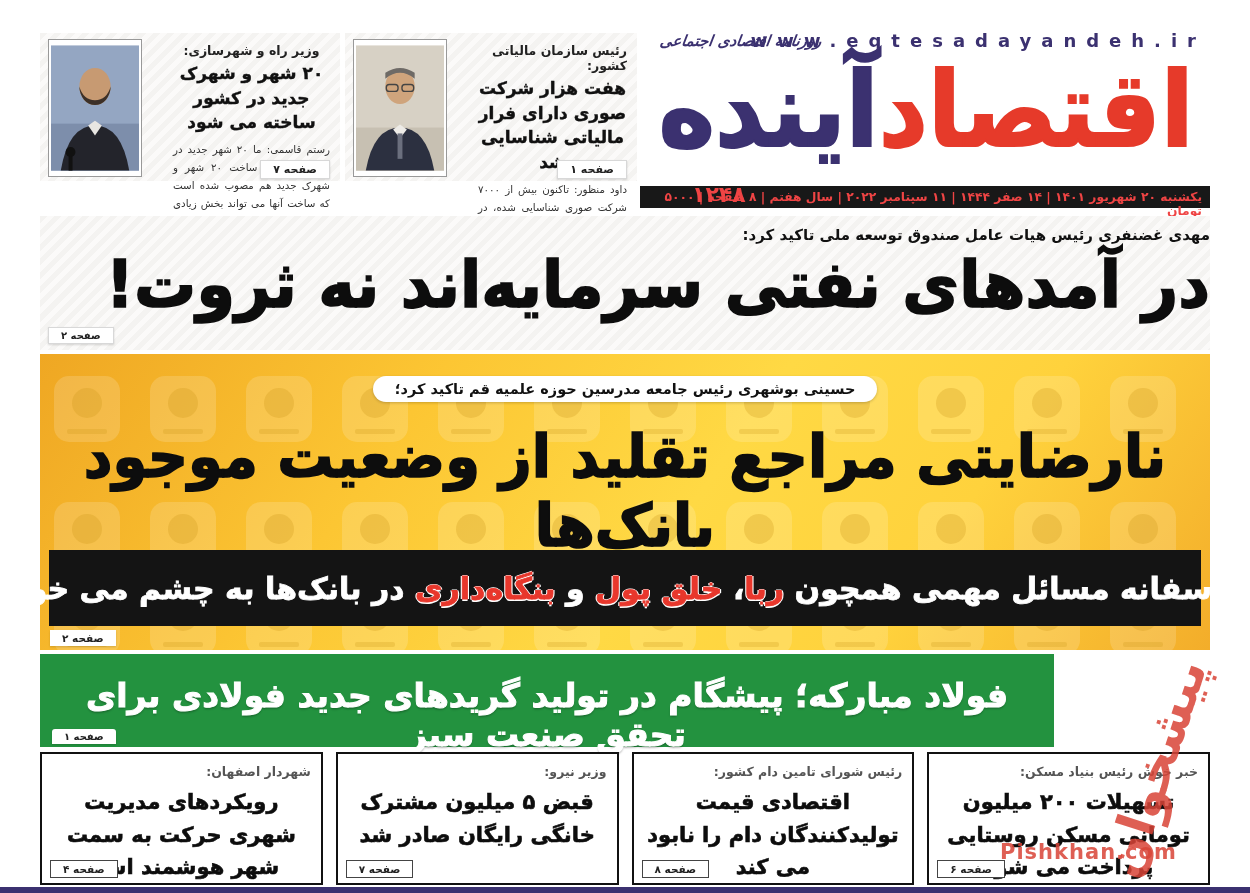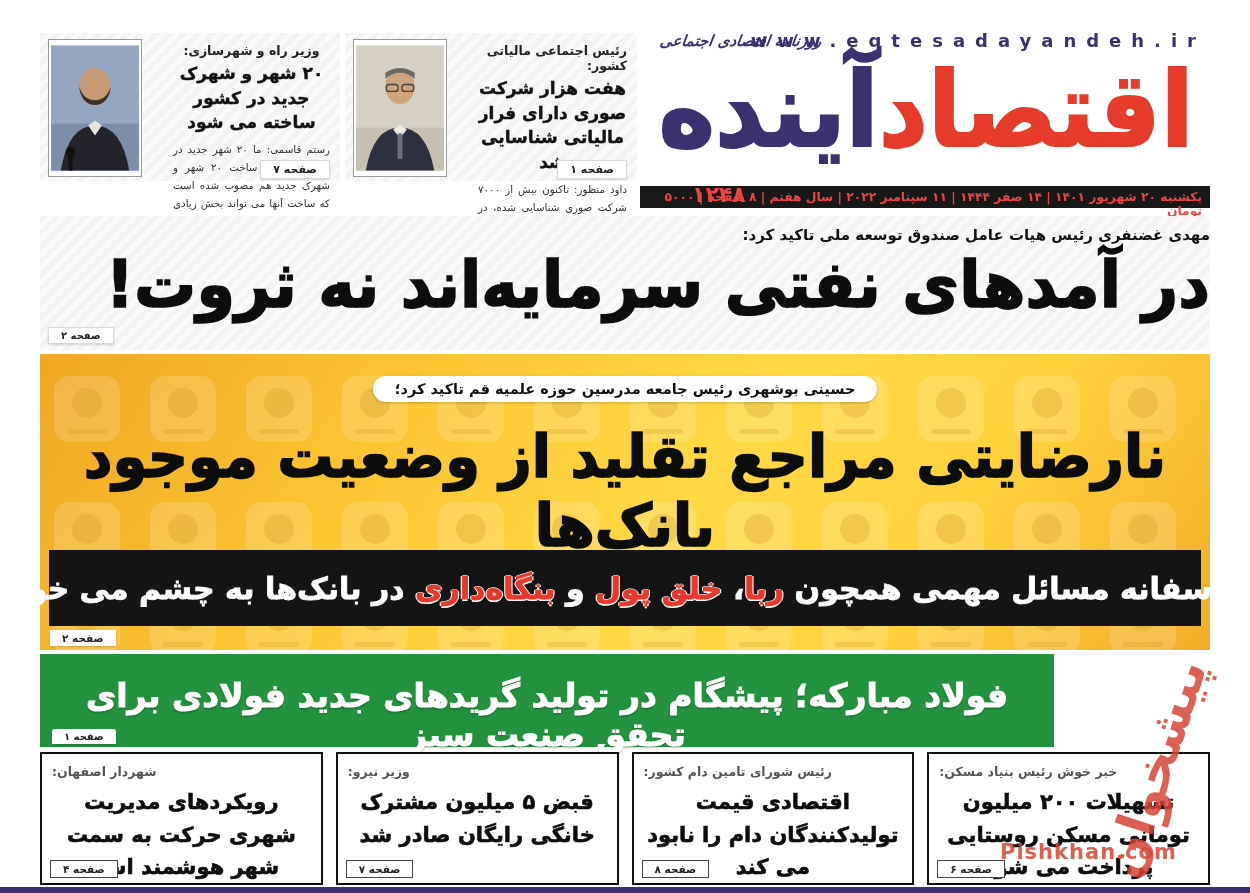--- a/index.html
+++ b/index.html
@@ -55,21 +55,21 @@
     text-shadow:1.5px 0 0 #fff,-1.5px 0 0 #fff,0 1.5px 0 #fff,0 -1.5px 0 #fff;}
   .yellow .pageref{position:absolute;left:10px;bottom:4px;font-size:10.5px;border:none;}
 
   
   .greenband{left:40px;top:654px;width:1014px;height:93px;background:var(--green);}
   .greenband .head{position:absolute;top:22px;left:0;right:0;text-align:center;color:#fff;font-size:33px;font-weight:900;direction:rtl;-webkit-text-stroke:1px #fff;text-shadow:0 2px 2px rgba(0,0,0,.25);}
   .greenband .pageref{position:absolute;left:12px;bottom:3px;font-size:10px;border:none;border-radius:3px 3px 0 0;}
 
   
   .btmrow{left:40px;top:752px;width:1170px;height:133px;display:flex;gap:13px;}
-  .bbox{flex:1;background:#fff;border:2px solid #111;position:relative;display:flex;flex-direction:column;align-items:flex-start;padding:8px 10px;}
+  .bbox{flex:1;background:#fff;border:2px solid #111;position:relative;display:flex;flex-direction:column;align-items:flex-end;padding:8px 10px;}
   .bbox .kick{font-size:12.5px;font-weight:bold;color:#555;margin-top:2px;}
   .bbox .head{font-size:21px;font-weight:bold;color:#0d0d0d;text-align:center;line-height:1.55;margin-top:7px;direction:rtl;-webkit-text-stroke:.6px #0d0d0d;}
   .bbox .pageref{position:absolute;left:8px;bottom:5px;border:1px solid #444;font-size:10.5px;box-shadow:none;}
 
   
   .footstrip{left:0;top:887px;width:1250px;height:6px;background:var(--logo_navy);}
 
   
   .wm{position:absolute;color:var(--wm_red);opacity:.85;pointer-events:none;z-index:9;}
   .wm-fa{left:1042px;top:738px;font-size:52px;font-weight:900;transform:rotate(-72deg);transform-origin:center;direction:rtl;}
@@ -98,21 +98,21 @@
         <path d="M10 128 q8 -46 35 -46 q27 0 35 46z" fill="#23242b"></path>
         <path d="M38 82 l7 10 l7 -10 l-7 -5z" fill="#e8e6e2"></path>
         <rect x="18" y="112" width="4" height="16" fill="#111"></rect>
         <circle cx="20" cy="109" r="5" fill="#111"></circle>
       </svg>
     </div>
   </div>
 
   <div class="panel hatch tstory rtl" style="left:345px;top:33px;width:292px;height:148px;">
     <div class="txt">
-      <div class="kick">رئیس اجتماعی مالیاتی کشور:</div>
+      <div class="kick">رئیس سازمان مالیاتی کشور:</div>
       <div class="head">هفت هزار شرکت صوری دارای فرار مالیاتی شناسایی شد</div>
       <div class="body">داود منظور: تاکنون بیش از ۷۰۰۰ شرکت صوری شناسایی شده، در تلاشیم که علاوه بر شناسایی این شرکت ها، ذی نفعان اصلی که مرتکب فرار مالیاتی شده اند را نیز شناسایی و از آن ها مطالبه مالیات کنیم.</div>
       <div class="pageref">صفحه ۱</div>
     </div>
     <div class="photo">
       <svg viewBox="0 0 90 128">
         <rect width="90" height="128" fill="#d7d1c5"></rect>
         <rect y="84" width="90" height="44" fill="#c7c0b2"></rect>
         <ellipse cx="45" cy="42" rx="15" ry="18" fill="#cfa47c"></ellipse>
         <path d="M30 34 q15 -12 30 0 l0 -6 q-15 -10 -30 0z" fill="#6e6a66"></path>

